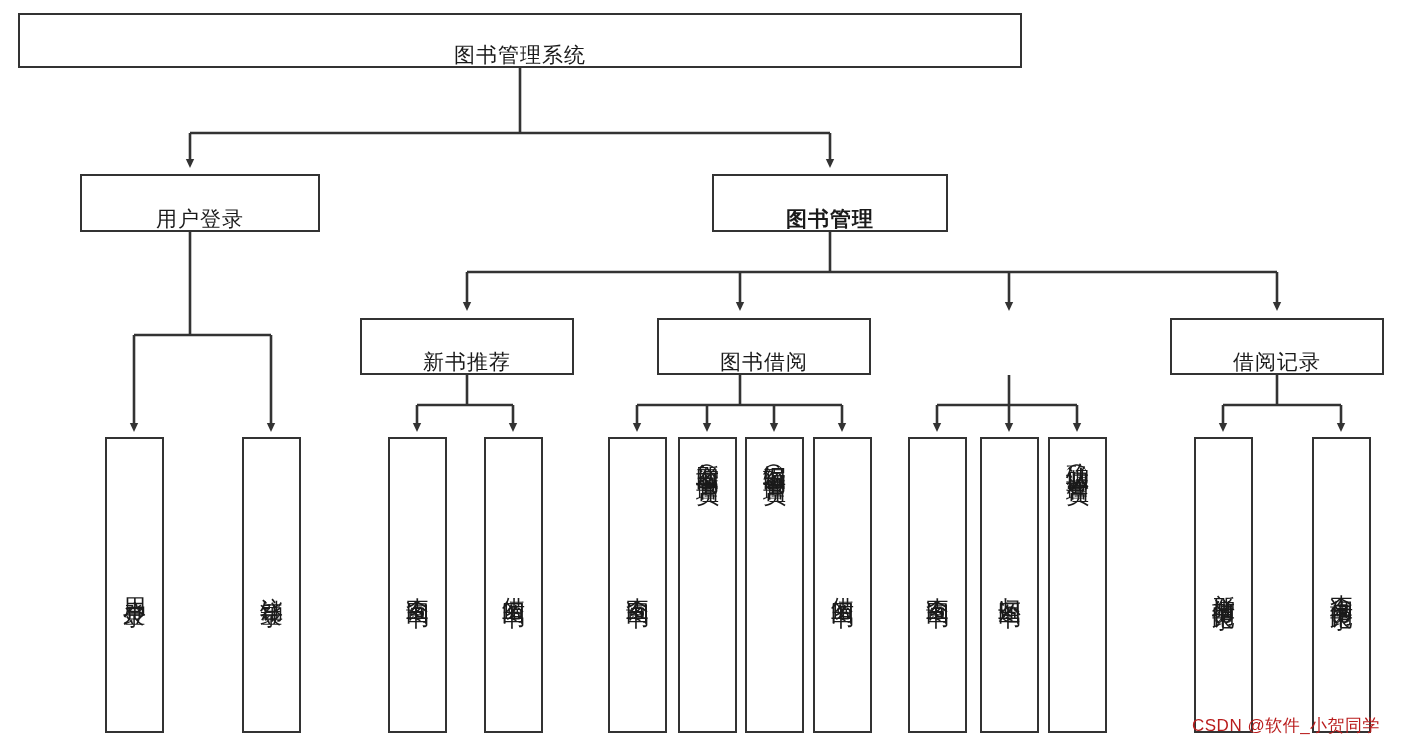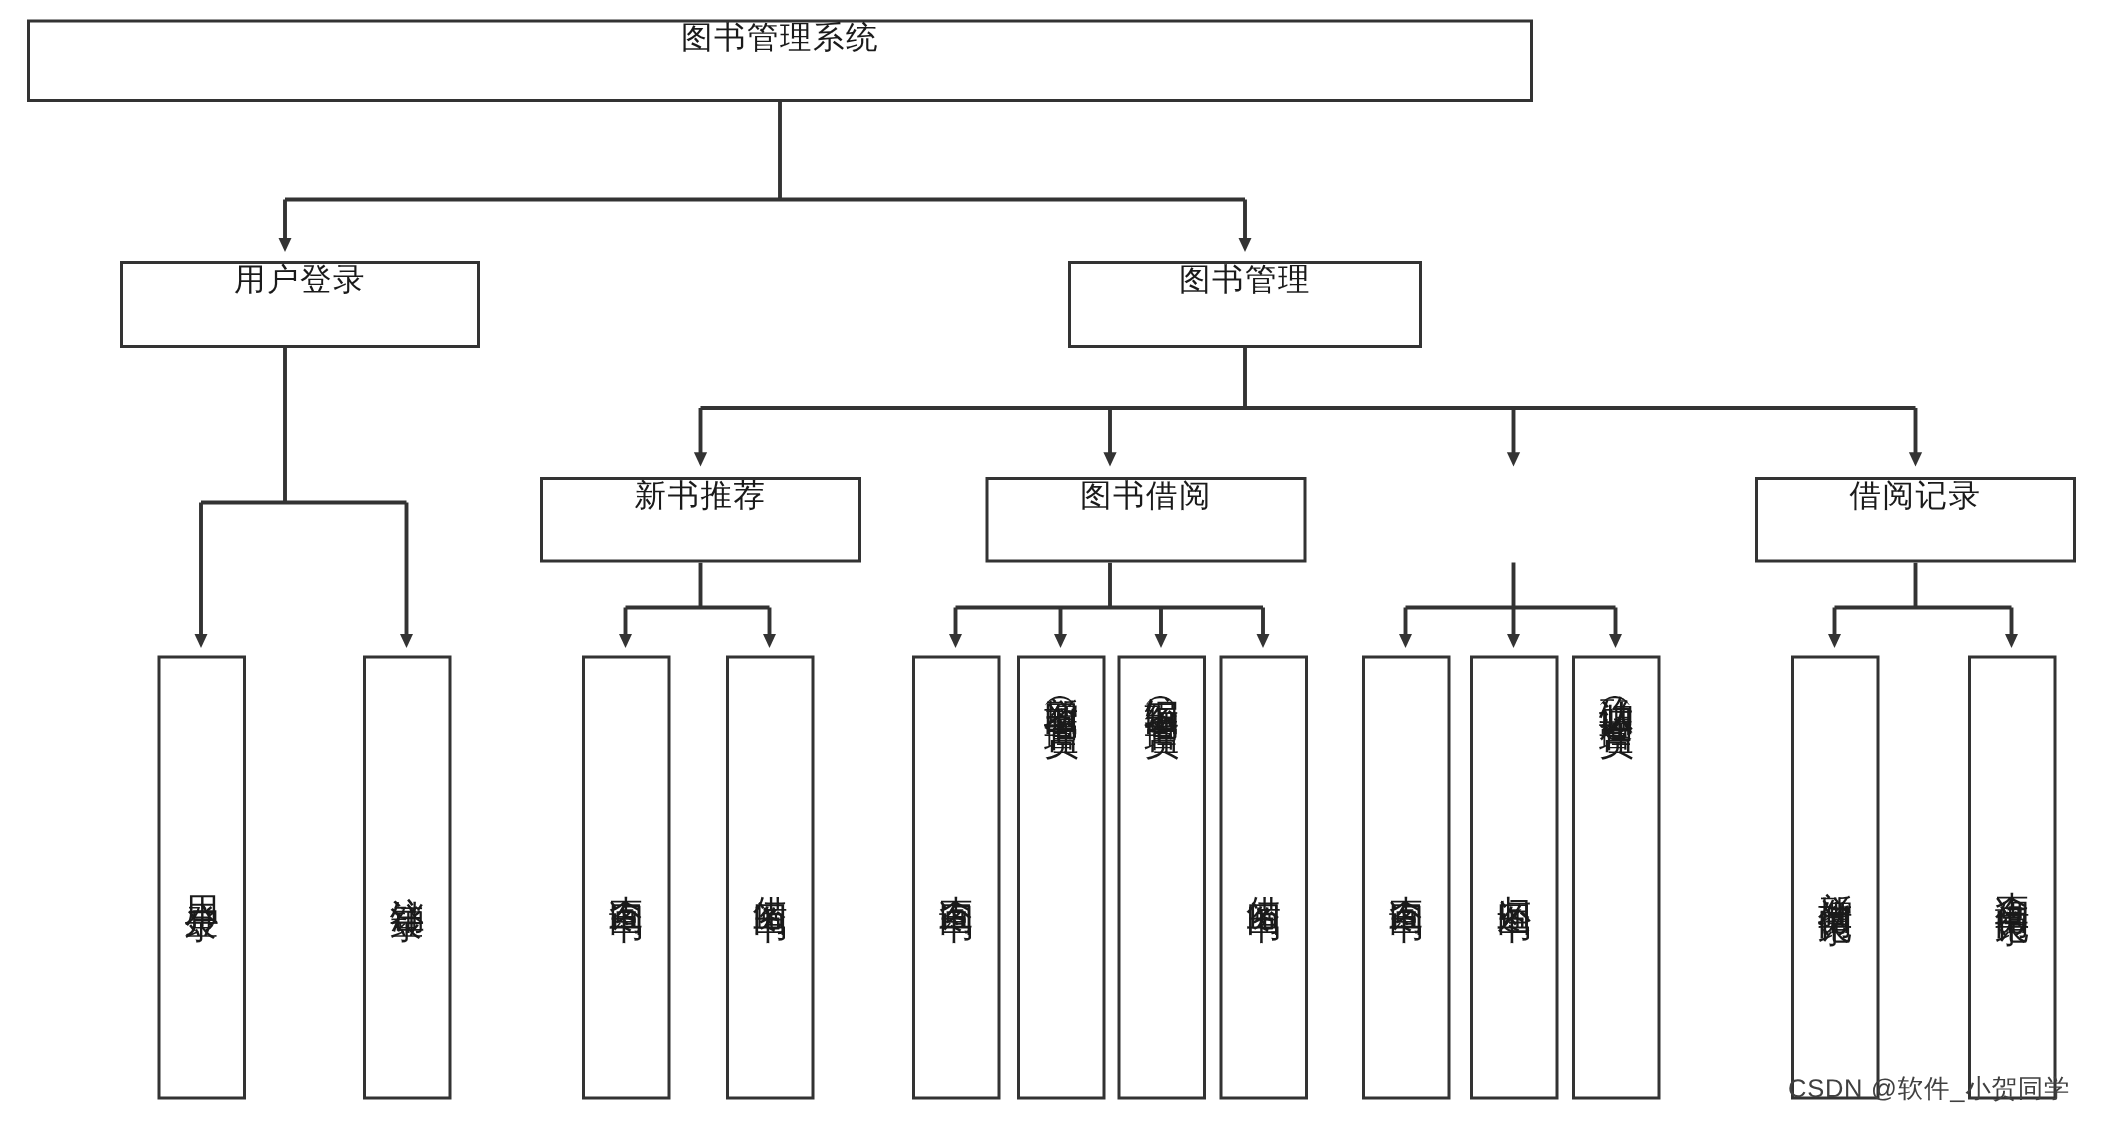--- a/index.html
+++ b/index.html
@@ -12,21 +12,21 @@
   }
   #canvas{position:absolute;left:0;top:0;width:1405px;height:747px;}
   svg.edges{position:absolute;left:0;top:0;width:1405px;height:747px;pointer-events:none;}
 
   .node{
     position:absolute;
     box-sizing:border-box;
     background:#ffffff;
     border:2px solid #333333;
     display:flex;
-    align-items:flex-start;
+    align-items:flex-end;
     justify-content:center;
   }
   .node .label{
     color:#1a1a1a;
     font-size:21px;
     line-height:1.05;
     letter-spacing:1px;
     white-space:nowrap;
   }
   
@@ -45,21 +45,21 @@
     max-height:100%;
   }
   .node.leaf.tall .label{
     align-self:flex-start;
   }
 
   .watermark{
     position:absolute;
     left:1192px;top:714px;
     font-size:17px;
-    color:#404040;
+    color:#b91c1c;
     letter-spacing:0.5px;
     white-space:nowrap;
     user-select:none;
   }
 </style>
 </head>
 <body>
 
 <div id="canvas">
 
@@ -113,21 +113,21 @@
     </g>
   </svg>
 
   <div class="node" style="left:18px;top:13px;width:1004px;height:55px;">
     <span class="label">图书管理系统</span>
   </div>
 
   <div class="node" style="left:80px;top:174px;width:240px;height:58px;">
     <span class="label">用户登录</span>
   </div>
-  <div class="node" style="left:712px;top:174px;width:236px;height:58px;">
+  <div class="node" style="left:712px;top:174px;width:236px;height:58px;font-weight:bold;">
     <span class="label">图书管理</span>
   </div>
 
   <div class="node" style="left:360px;top:318px;width:214px;height:57px;">
     <span class="label">新书推荐</span>
   </div>
   <div class="node" style="left:633px;top:318px;width:214px;height:57px;margin-left:24px;">
     <span class="label">图书借阅</span>
   </div>
   <div class="node" style="left:1170px;top:318px;width:214px;height:57px;">

